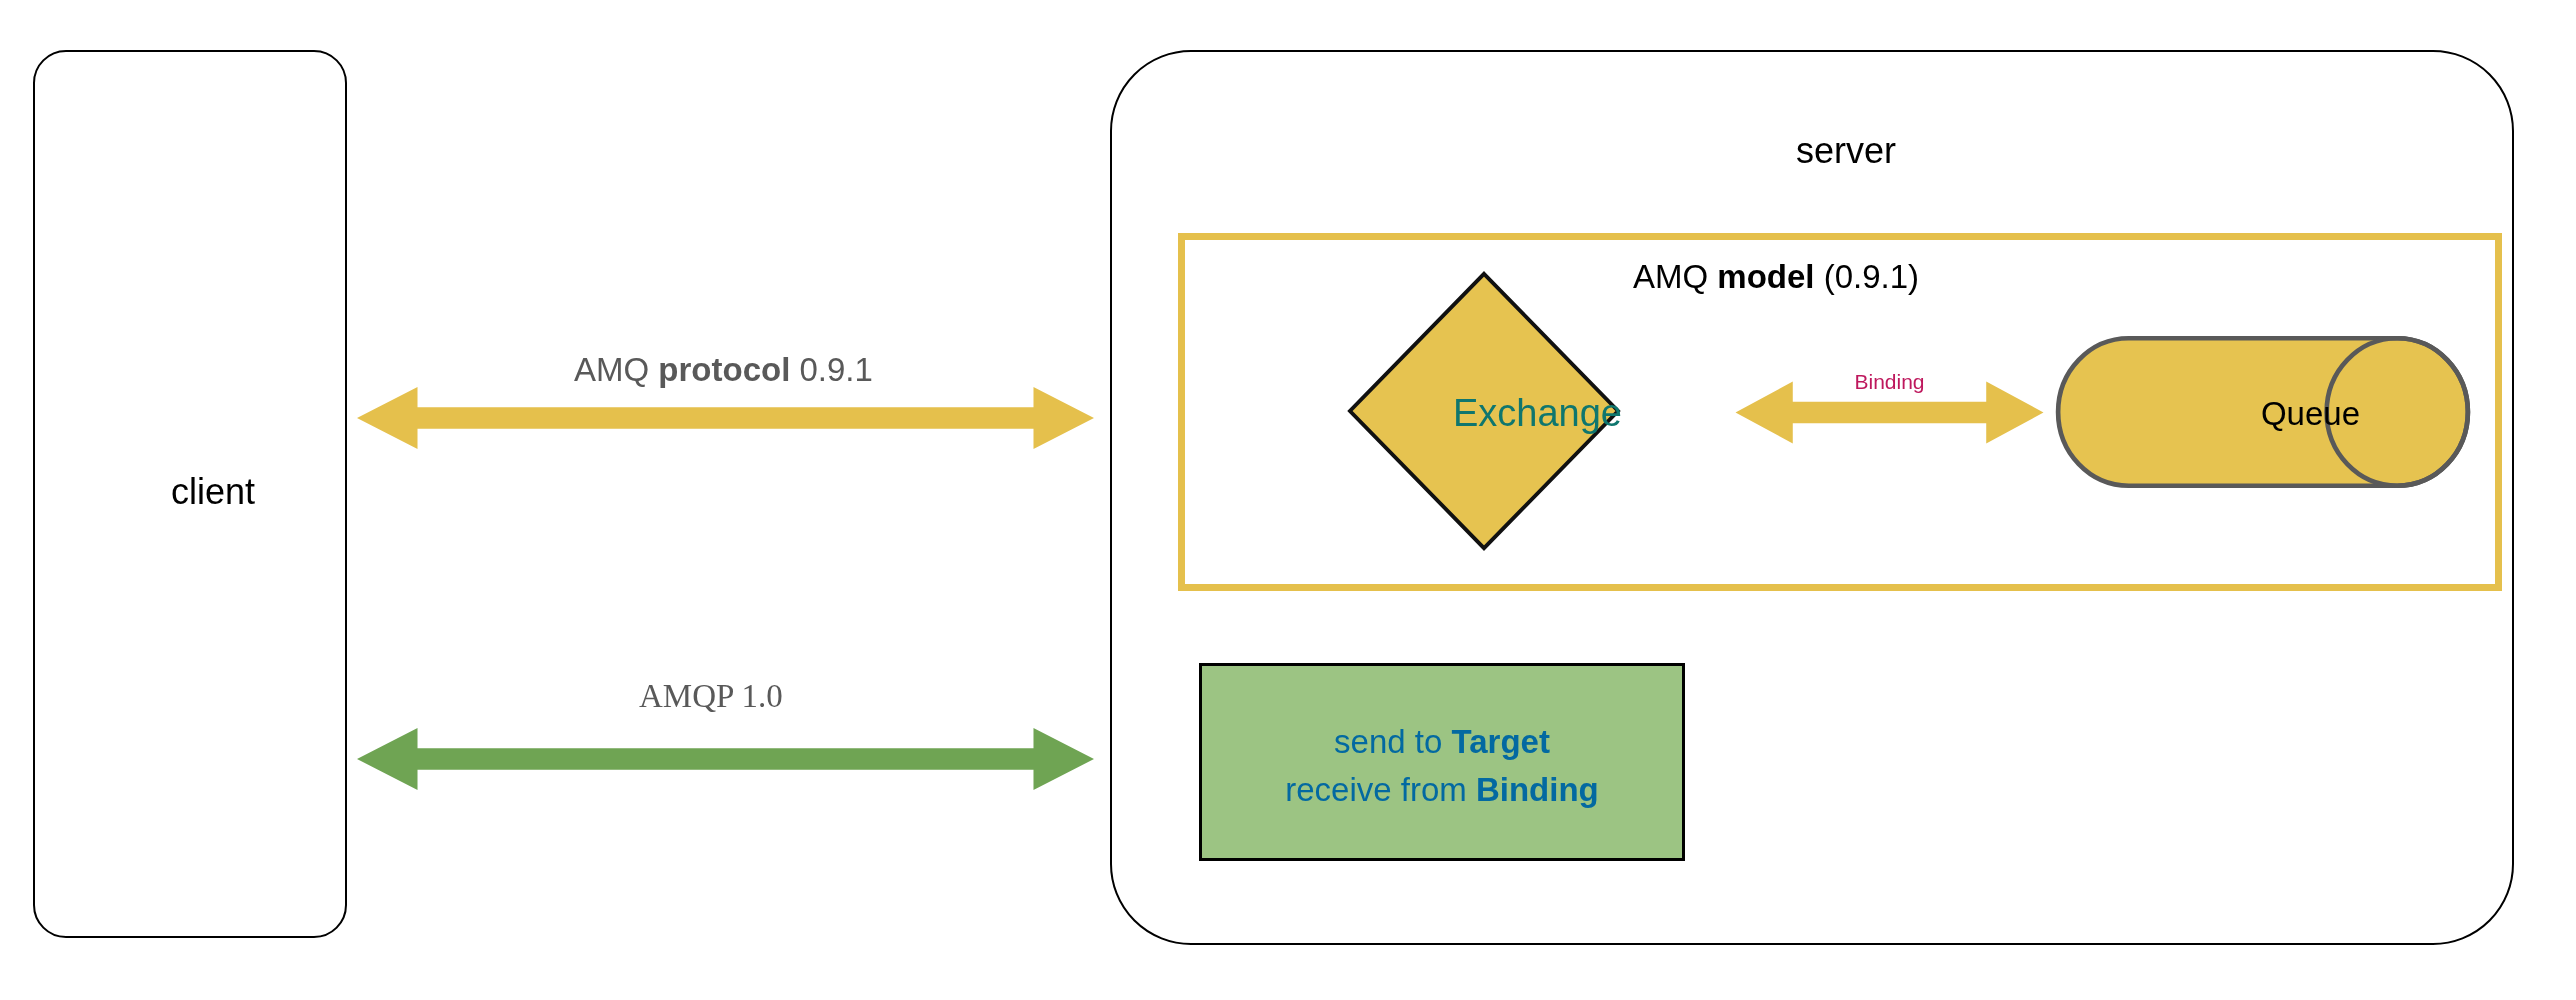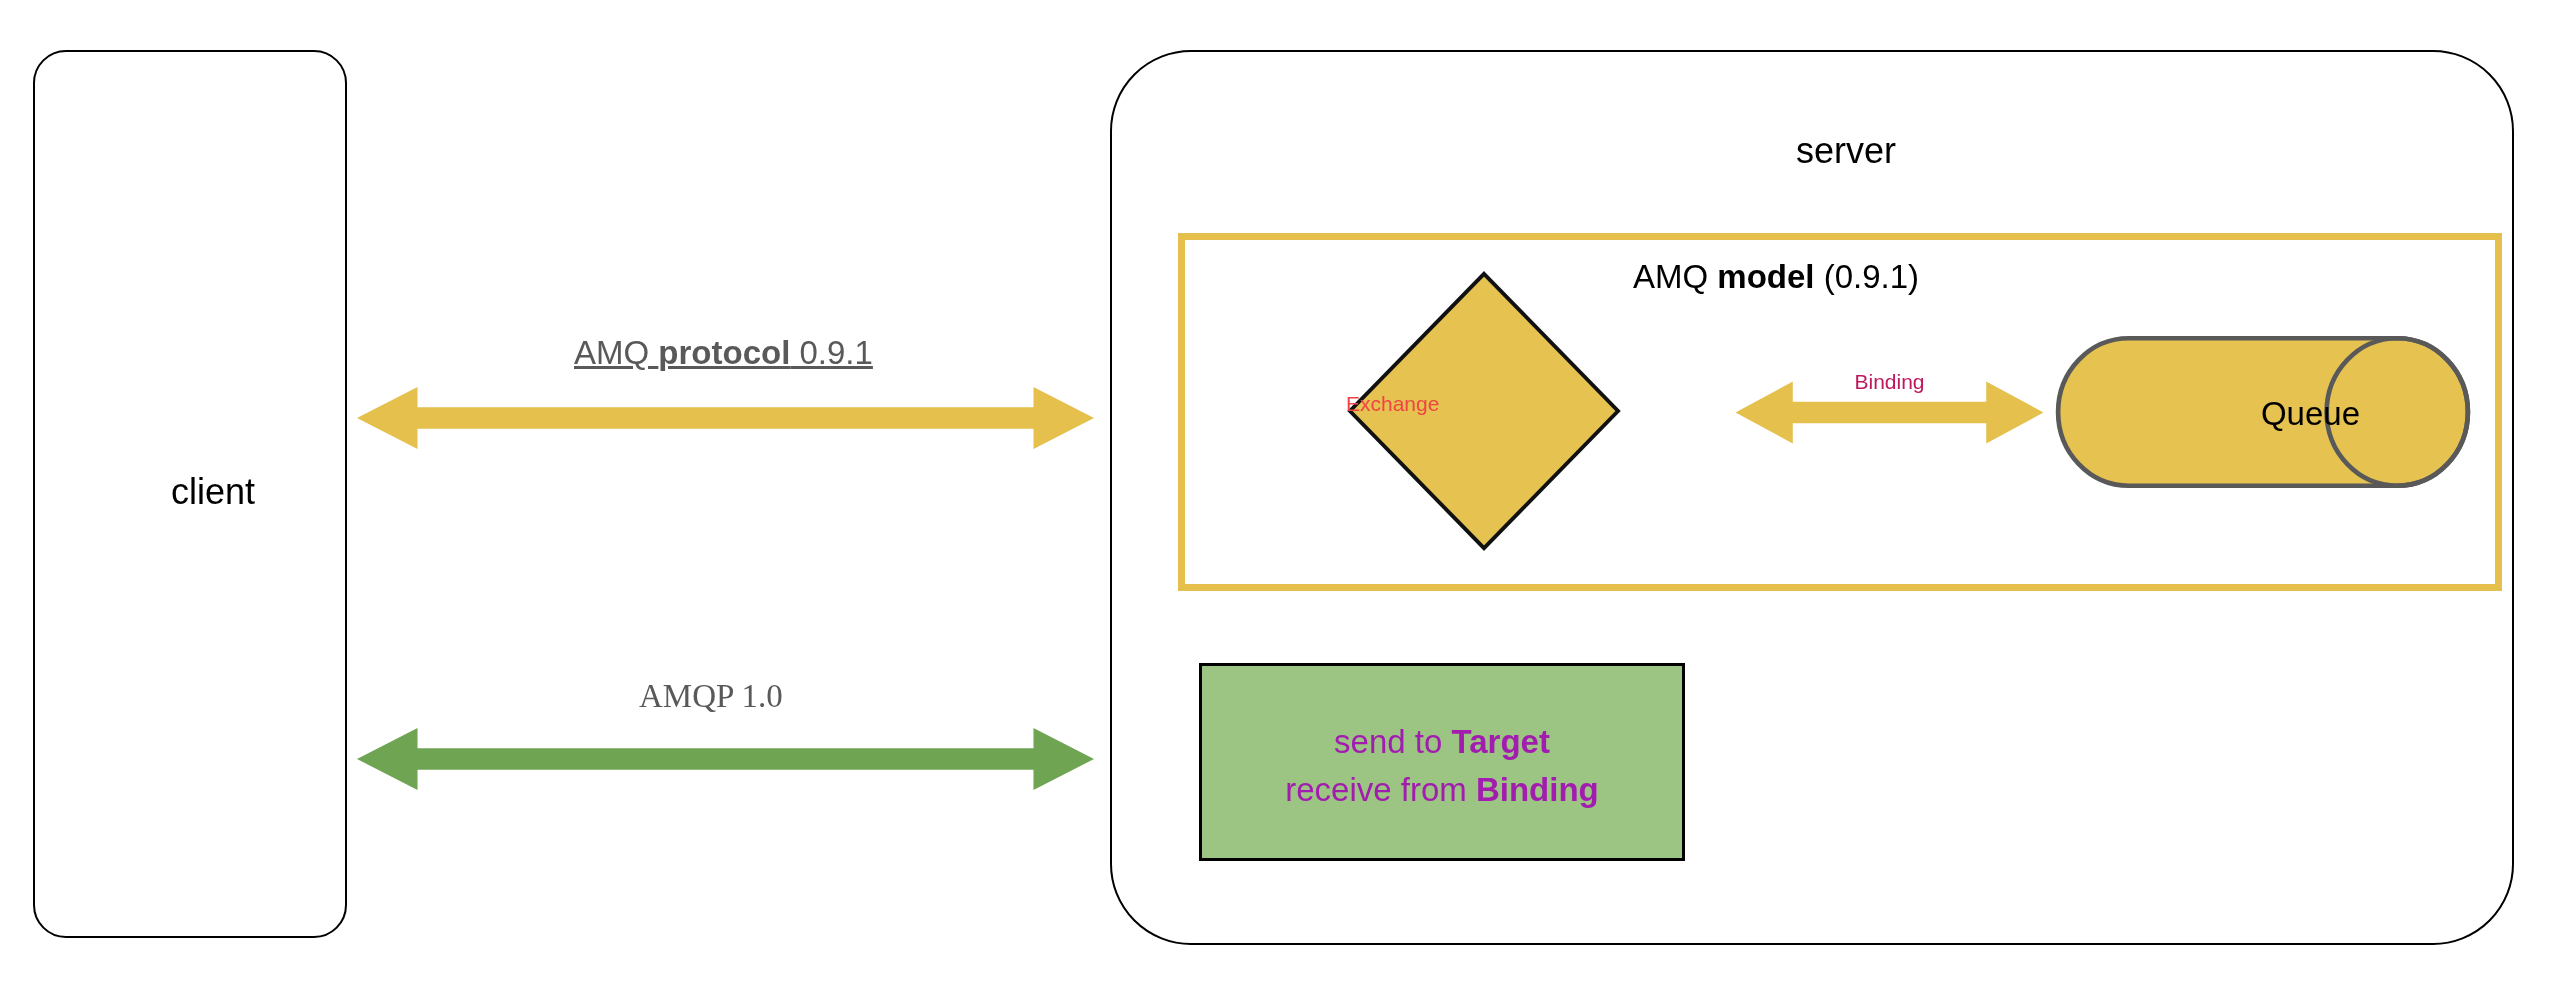--- a/index.html
+++ b/index.html
@@ -90,23 +90,23 @@
     top: 270px;
     width: 276px;
     height: 282px;
   }
   #exchange-shape svg { display: block; }
   #exchange-label {
     position: absolute;
     left: 1346px;
     top: 392px;
     width: 276px;
-    text-align: left;
-    font-size: 21px;
-    color: #ef4444;
+    text-align: right;
+    font-size: 38px;
+    color: #0f766e;
     white-space: nowrap;
   }
 
   
   #queue-shape {
     position: absolute;
     left: 2055px;
     top: 335px;
     width: 416px;
     height: 154px;
@@ -154,42 +154,42 @@
     border: 3.1px solid #000000;
     box-sizing: border-box;
   }
   #amqp-green-text {
     position: absolute;
     left: 1199px;
     top: 718px;
     width: 486px;
     text-align: center;
     font-size: 33px;
-    color: #a21caf;
+    color: #0369a1;
     line-height: 1.45;
   }
   #amqp-green-text b { font-weight: 700; }
 
   
   .protocol-arrow {
     position: absolute;
     height: 70px;
   }
   #amq-protocol-arrow { left: 357px; top: 383px; width: 737px; }
   #amqp10-arrow      { left: 357px; top: 724px; width: 737px; }
   .protocol-arrow svg { display: block; }
 
   .arrow-caption {
     position: absolute;
     font-size: 33px;
     color: #595959;
     white-space: nowrap;
     line-height: 1.15;
   }
-  #amq-protocol-caption { left: 574px; top: 334px; text-decoration: underline; }
+  #amq-protocol-caption { left: 574px; top: 351px; }
   #amqp10-caption       { left: 639px; top: 678px; font-family: Liberation Serif, serif; }
   .arrow-caption b { font-weight: 700; color: #595959; }
 </style>
 </head>
 <body>
 
 <div id="stage">
 
   <div id="client-box" class="round-box"></div>
   <div id="client-label" class="plain-label">client</div>

